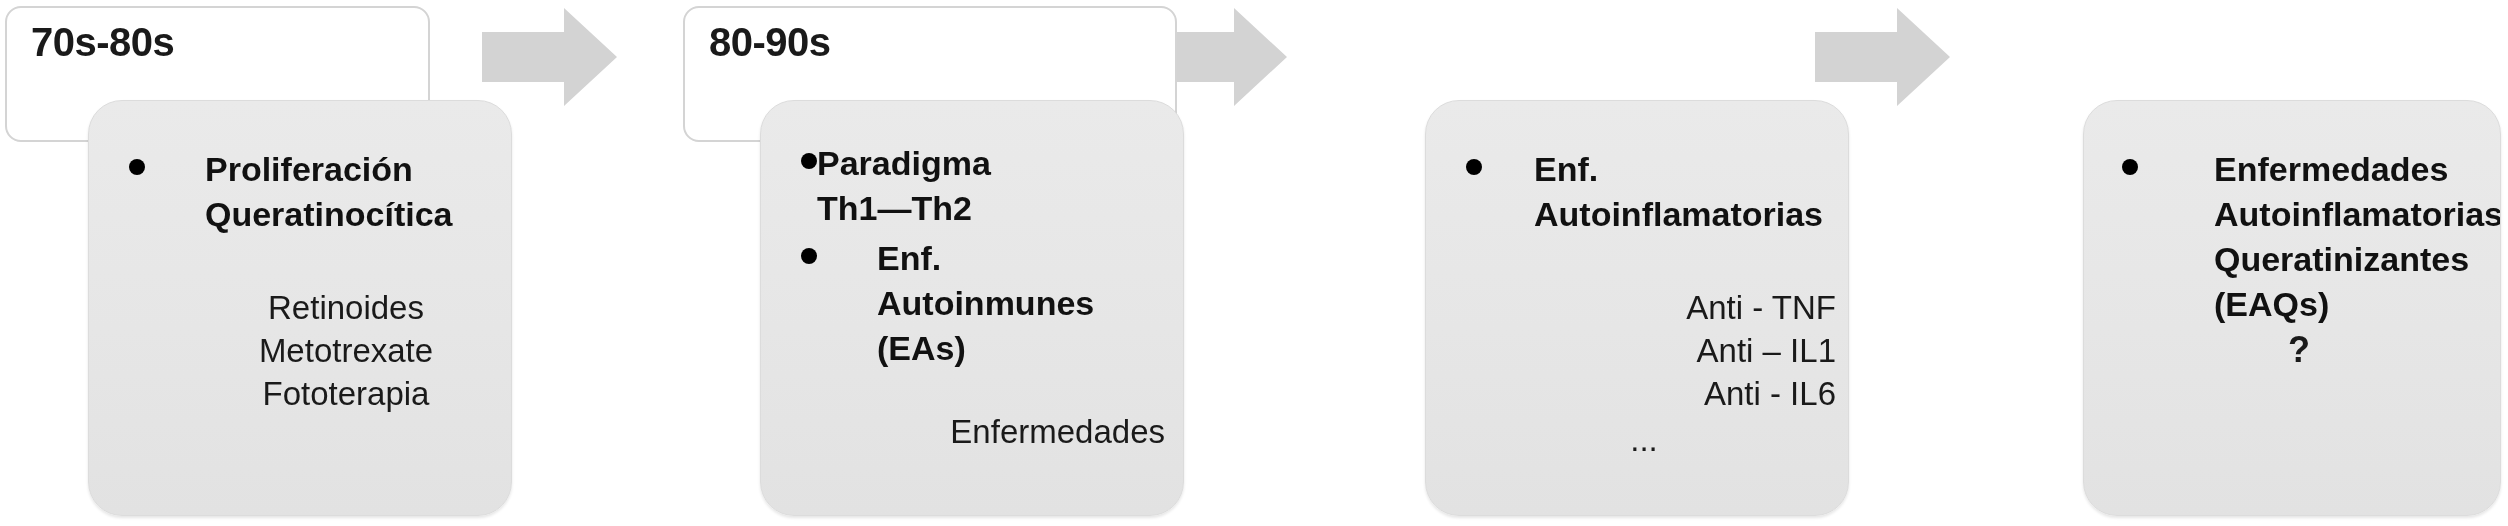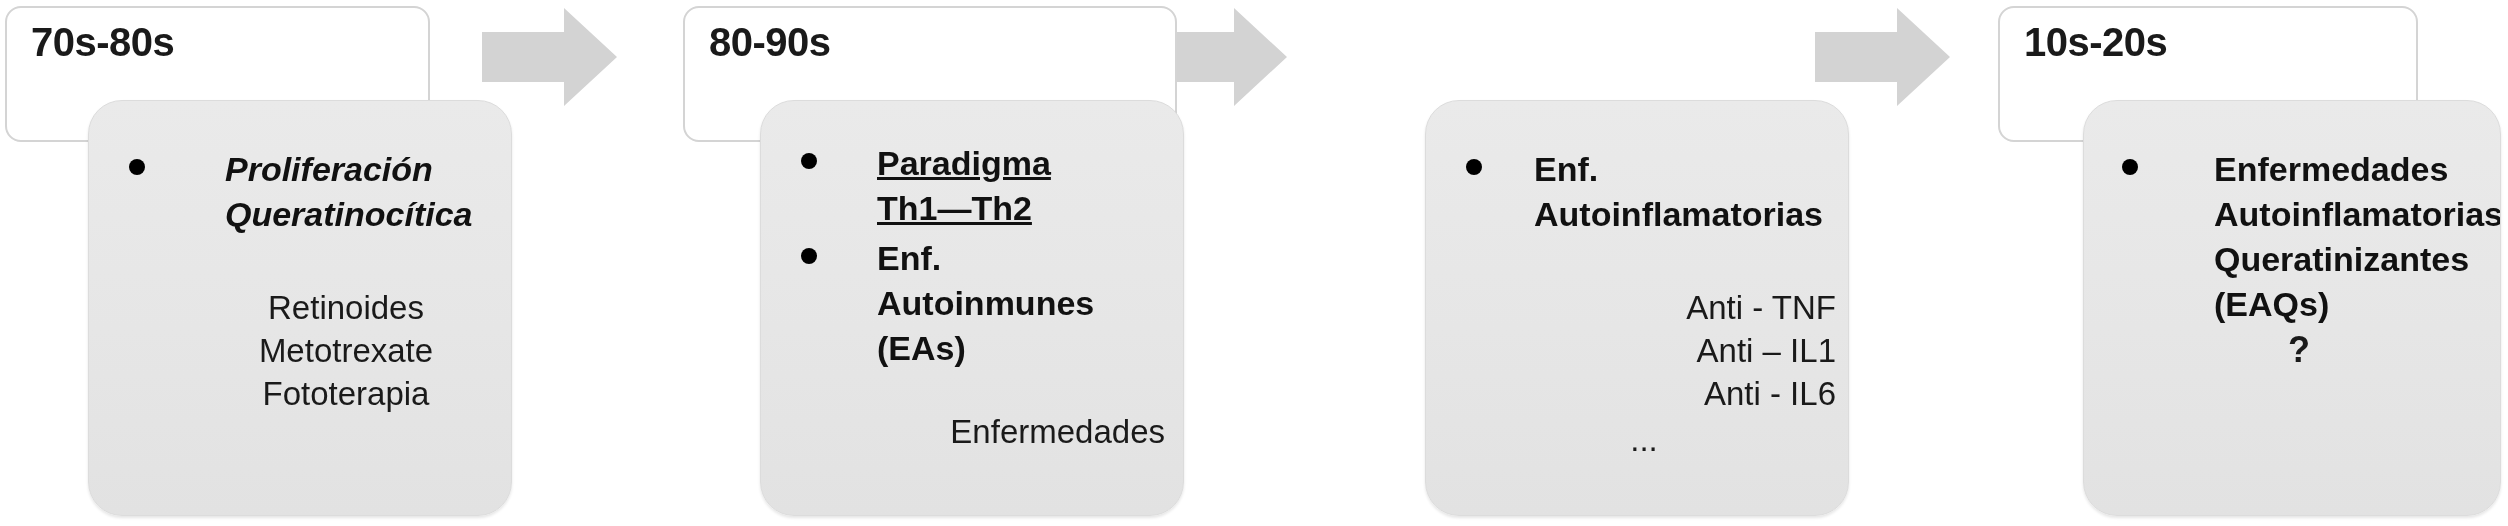--- a/index.html
+++ b/index.html
@@ -110,36 +110,36 @@
     </svg>
   </div>
 
   <div class="hdr" style="left:5px;top:6px;width:425px;height:136px;">
     <span class="hdr-label">70s-80s</span>
   </div>
 
   <div class="card" style="left:88px;top:100px;width:424px;height:416px;">
     <div class="bullet-row" style="left:40px;top:46px;width:360px;">
       <span class="bullet-dot"></span>
-      <span class="bullet-text" style="margin-left:80px;font-style:italic;">Proliferación
+      <span class="bullet-text" style="margin-left:60px;">Proliferación
 Queratinocítica</span>
     </div>
     <div class="sub-list left" style="left:112px;top:186px;width:290px;">Retinoides
 Metotrexate
 Fototerapia</div>
   </div>
 
   <div class="hdr" style="left:683px;top:6px;width:494px;height:136px;">
     <span class="hdr-label">80-90s</span>
   </div>
 
   <div class="card" style="left:760px;top:100px;width:424px;height:416px;">
     <div class="bullet-row" style="left:40px;top:40px;width:360px;">
       <span class="bullet-dot"></span>
-      <span class="bullet-text" style="margin-left:60px;text-decoration:underline;">Paradigma
+      <span class="bullet-text" style="">Paradigma
 Th1—Th2</span>
     </div>
     <div class="bullet-row" style="left:40px;top:135px;width:360px;">
       <span class="bullet-dot"></span>
       <span class="bullet-text" style="margin-left:60px;">Enf.
 Autoinmunes
 (EAs)</span>
     </div>
     <div class="sub-list center" style="left:20px;top:310px;width:384px;">Enfermedades</div>
   </div>
@@ -150,23 +150,20 @@
       <span class="bullet-dot"></span>
       <span class="bullet-text" style="margin-left:52px;">Enf.
 Autoinflamatorias</span>
     </div>
     <div class="sub-list center" style="left:26px;top:186px;width:384px;">Anti - TNF
 Anti – IL1
 Anti - IL6</div>
     <div class="tail" style="left:26px;top:320px;width:384px;">...</div>
   </div>
 
-  <div class="hdr" style="left:1998px;top:6px;width:420px;height:136px;">
-    <span class="hdr-label">10s-20s</span>
-  </div>
 
   <div class="card" style="left:2083px;top:100px;width:418px;height:416px;">
     <div class="bullet-row" style="left:38px;top:46px;width:370px;gap:24px;">
       <span class="bullet-dot"></span>
       <span class="bullet-text" style="margin-left:52px;">Enfermedades
 Autoinflamatorias
 Queratinizantes
 (EAQs)</span>
     </div>
     <div class="tail bold" style="left:26px;top:228px;width:378px;">?</div>

